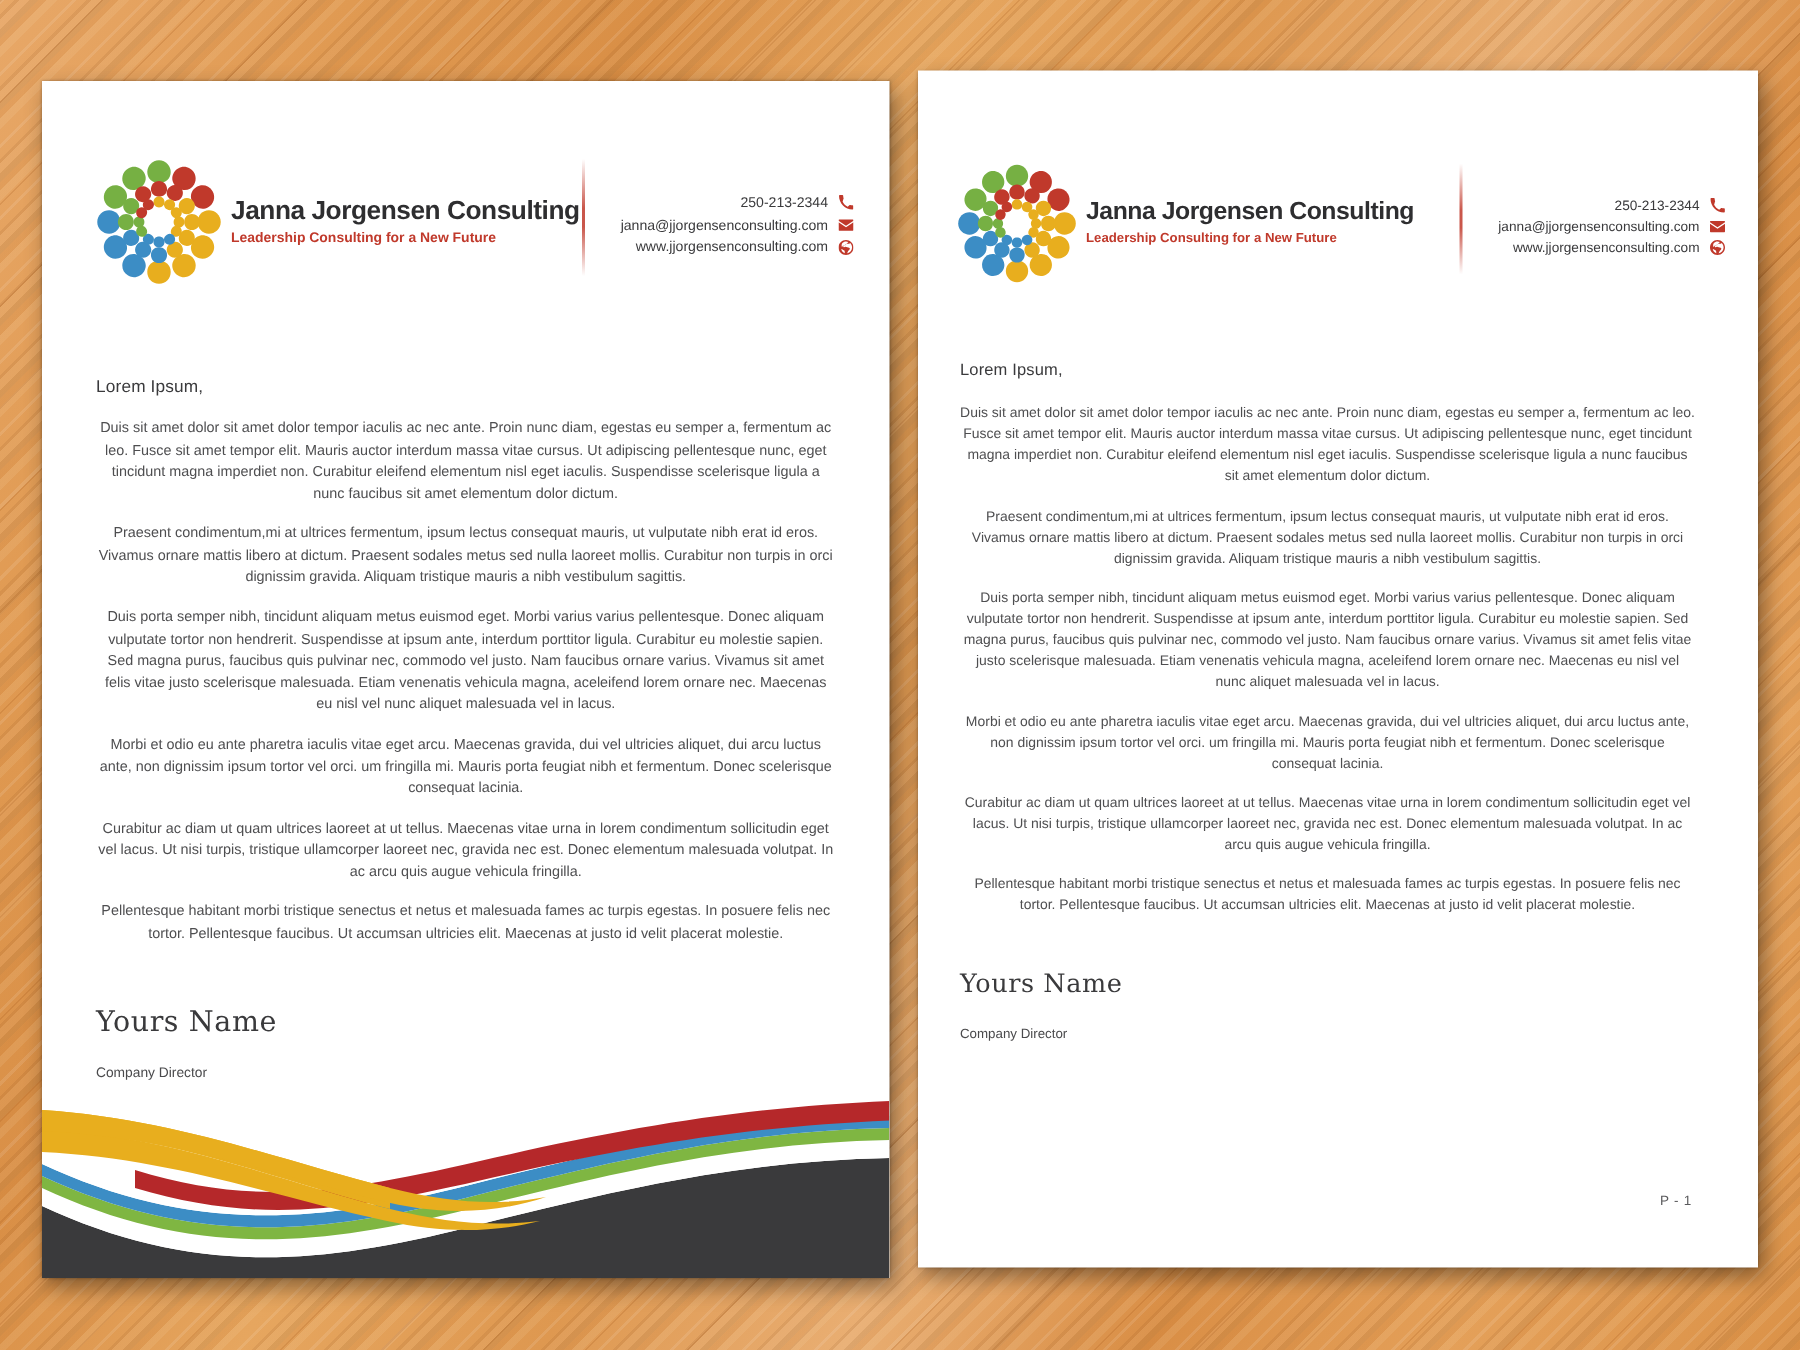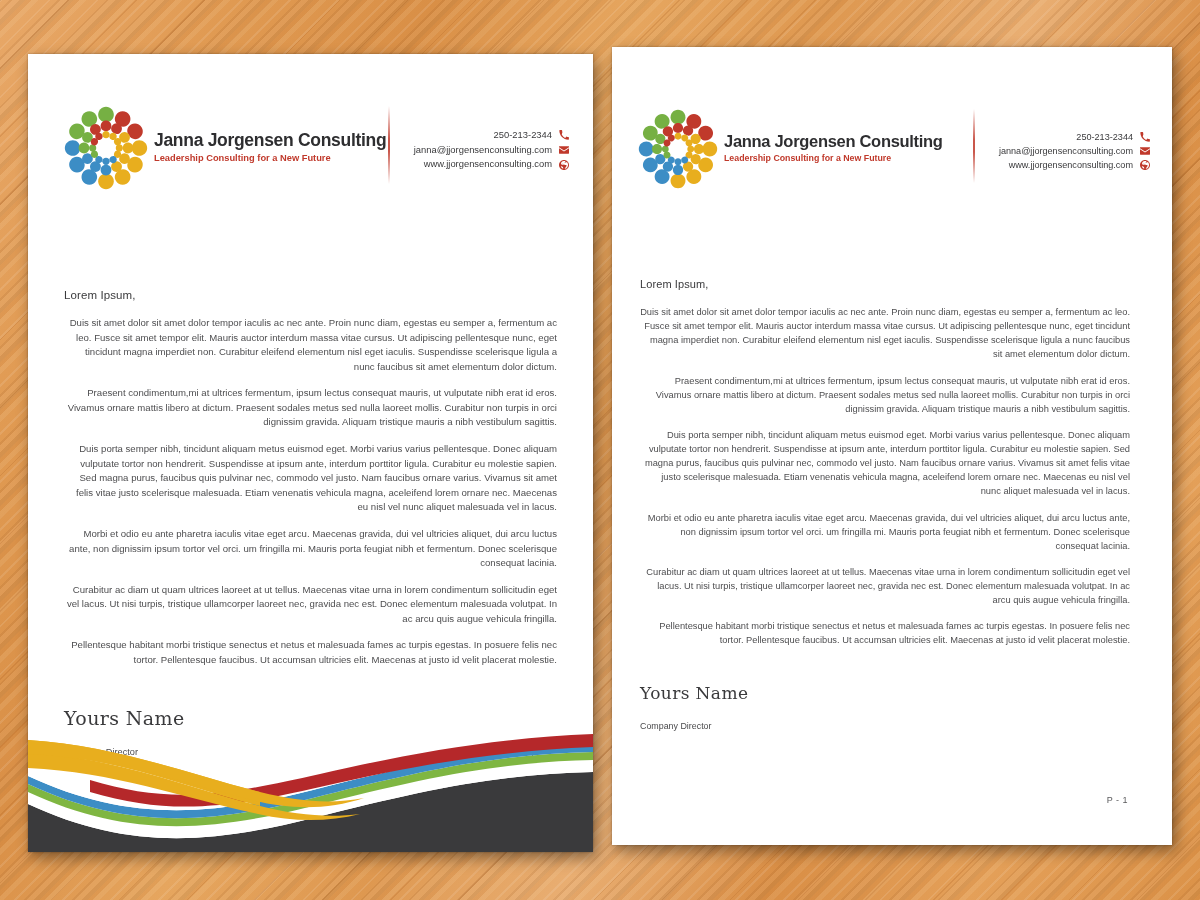--- a/index.html
+++ b/index.html
@@ -106,30 +106,29 @@
 
   
   .letter-body { color:#4A4A4C; }
   #page-1 .letter-body { padding:62px 36px 0 36px; }
   #page-2 .letter-body { padding:52px 42px 0 28px; }
 
   .salutation {
     color:#3A3A3C;
     margin-bottom:15px;
     letter-spacing:0.1px;
-    margin-top:37px;
   }
   #page-1 .salutation { font-size:11.5px; }
   #page-2 .salutation { font-size:11px; }
 
   .para {
     line-height:1.52;
     margin-bottom:12px;
     color:#4E4E50;
-    text-align:right;
+    text-align:center;
   }
   #page-1 .para { font-size:9.6px; }
   #page-2 .para { font-size:9.3px; }
 
   
   .sign-block { }
   #page-1 .sign-block { padding:28px 36px 0 36px; }
   #page-2 .sign-block { padding:24px 42px 0 28px; }
   .sign-name {
     font-family:"DejaVu Serif", serif;

